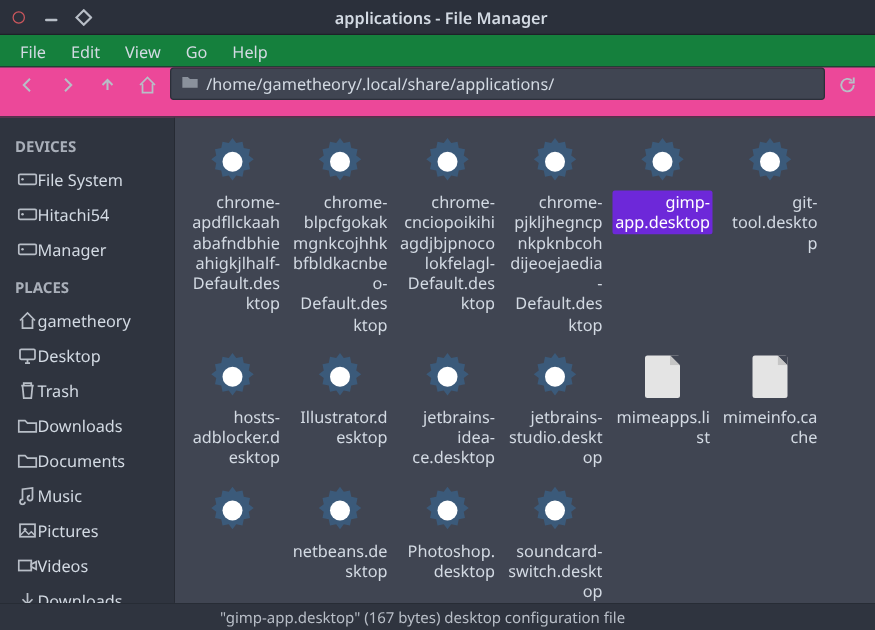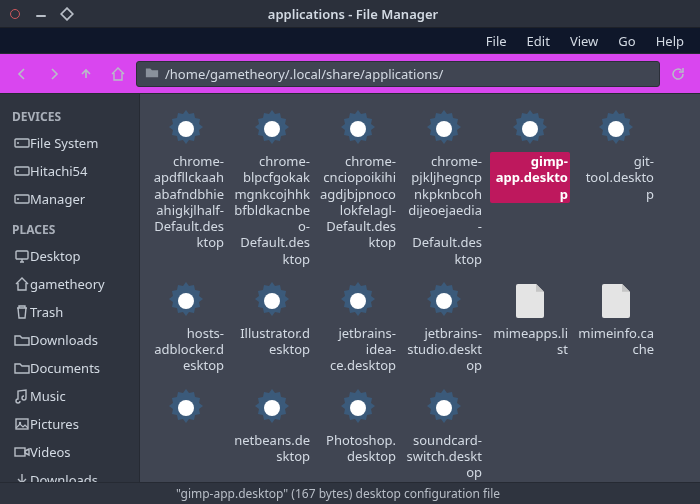--- a/index.html
+++ b/index.html
@@ -25,35 +25,34 @@
   }
   .win-controls { display: flex; gap: 12px; }
   .tb-btn { width:14px; height:14px; display:flex; align-items:center; justify-content:center; color:#b8bec7; }
   .tb-close { width:10px; height:10px; border-radius:50%; border:1.5px solid #cc575d; }
   .tb-min { width:10px; height:2px; background:#b8bec7; border-radius:1px; margin-top:4px;}
   .title-text { flex:1; text-align:center; font-weight:600; }
   .title-spacer { width: 60px; }
   
   .menubar {
     height: 26px;
-    background: #0f172a;
+    background: #15803d;
     display: flex;
     align-items: center;
     padding: 0 8px;
     gap: 4px;
     border-bottom: 1px solid #262a33;
-    justify-content: flex-end;
   }
   .menu-item { padding: 3px 8px; border-radius:3px; }
   
   .toolbar {
     height: 40px;
-    background: #d946ef;
+    background: #ec4899;
     display: flex;
-    align-items: center;
+    align-items: flex-start;
     padding: 0 8px;
     gap: 4px;
     border-bottom: 1px solid #262a33;
   }
   .nav-btn {
     width: 28px; height: 28px; display:flex; align-items:center; justify-content:center;
     color:#b8bec7; border-radius:3px;
   }
   .location {
     flex:1; height:26px; background:#404552; border:1px solid #2b2f39;
@@ -118,21 +117,21 @@
   .file-icon::after {
     content:""; position:absolute; top:0; right:0; width:8px; height:8px;
     background:#c5c5c5; clip-path: polygon(0 0, 0 100%, 100% 100%);
   }
   .item-label {
     font-size:13px; line-height:1.25;
     max-width: 82px;
     padding: 1px 2px;
     text-align: right;
   }
-  .item.selected .item-label { background:#be185d; color:#fff; border-radius:2px;font-weight:bold; }
+  .item.selected .item-label { background:#6d28d9; color:#fff; border-radius:2px; }
   
   .statusbar {
     height: 22px; background:#2f343f; border-top:1px solid #262a33;
     display:flex; align-items:center; padding:0 10px;
     color:#b8bec7; font-size:12px;
   }
   .status-left-pad { width: 166px; }
   
   .sidebar::-webkit-scrollbar, .content::-webkit-scrollbar { width:8px; }
   .sidebar::-webkit-scrollbar-thumb, .content::-webkit-scrollbar-thumb { background:#2b2f39; border-radius:4px; }
@@ -229,33 +228,33 @@
             <rect x="1" y="4" width="14" height="8" rx="1" fill="none" stroke="currentColor" stroke-width="1.4"></rect>
             <circle cx="4" cy="8" r="1" fill="currentColor"></circle>
           </svg>
         </span>
         <span>Manager</span>
       </div>
       <div class="side-header">PLACES</div>
       <div class="side-item">
         <span class="side-icon">
           <svg width="16" height="16" viewBox="0 0 16 16">
+            <path d="M2 8 L8 2 L14 8 M4 7 V14 H12 V7" fill="none" stroke="currentColor" stroke-width="1.4"></path>
+          </svg>
+        </span>
+        <span>gametheory</span>
+      </div>
+      <div class="side-item">
+        <span class="side-icon">
+          <svg width="16" height="16" viewBox="0 0 16 16">
             <rect x="2" y="3" width="12" height="8" rx="1" fill="none" stroke="currentColor" stroke-width="1.4"></rect>
             <path d="M6 14h4M8 11v3" stroke="currentColor" stroke-width="1.4"></path>
           </svg>
         </span>
         <span>Desktop</span>
-      </div>
-      <div class="side-item">
-        <span class="side-icon">
-          <svg width="16" height="16" viewBox="0 0 16 16">
-            <path d="M2 8 L8 2 L14 8 M4 7 V14 H12 V7" fill="none" stroke="currentColor" stroke-width="1.4"></path>
-          </svg>
-        </span>
-        <span>gametheory</span>
       </div>
       <div class="side-item">
         <span class="side-icon">
           <svg width="16" height="16" viewBox="0 0 16 16">
             <path d="M3 4h10M5 4V2h6v2M4 4l1 10h6l1-10" fill="none" stroke="currentColor" stroke-width="1.4"></path>
           </svg>
         </span>
         <span>Trash</span>
       </div>
       <div class="side-item">

